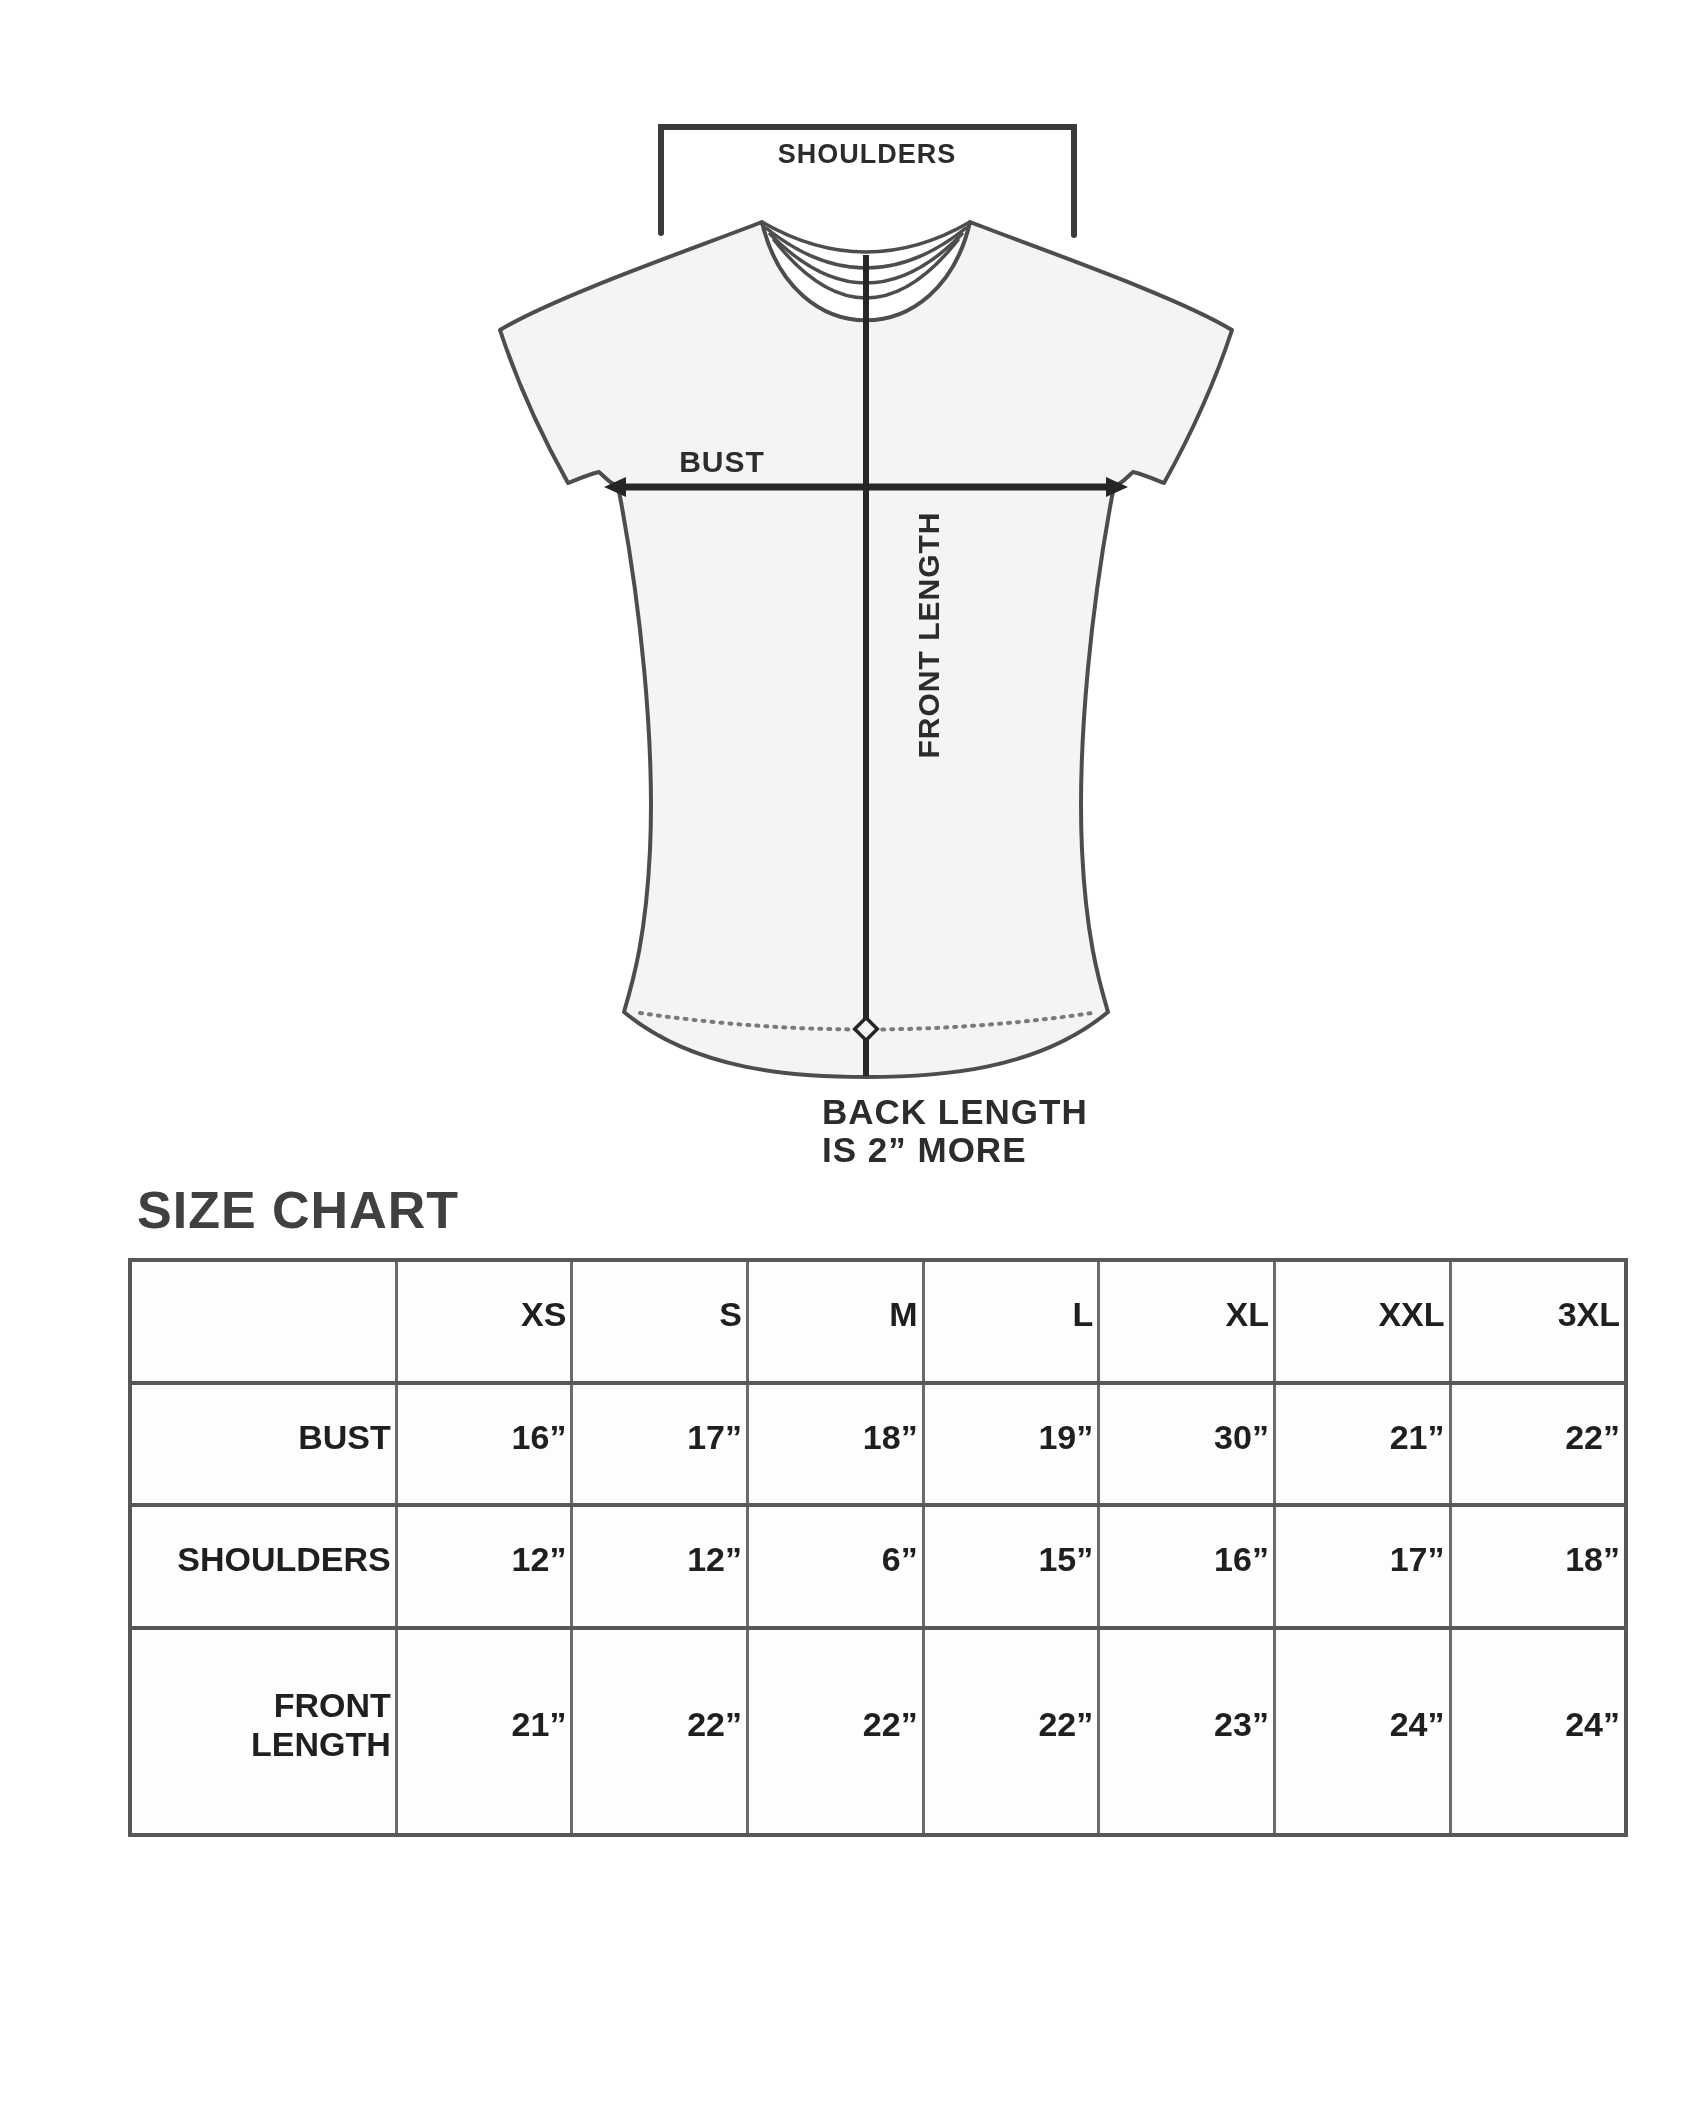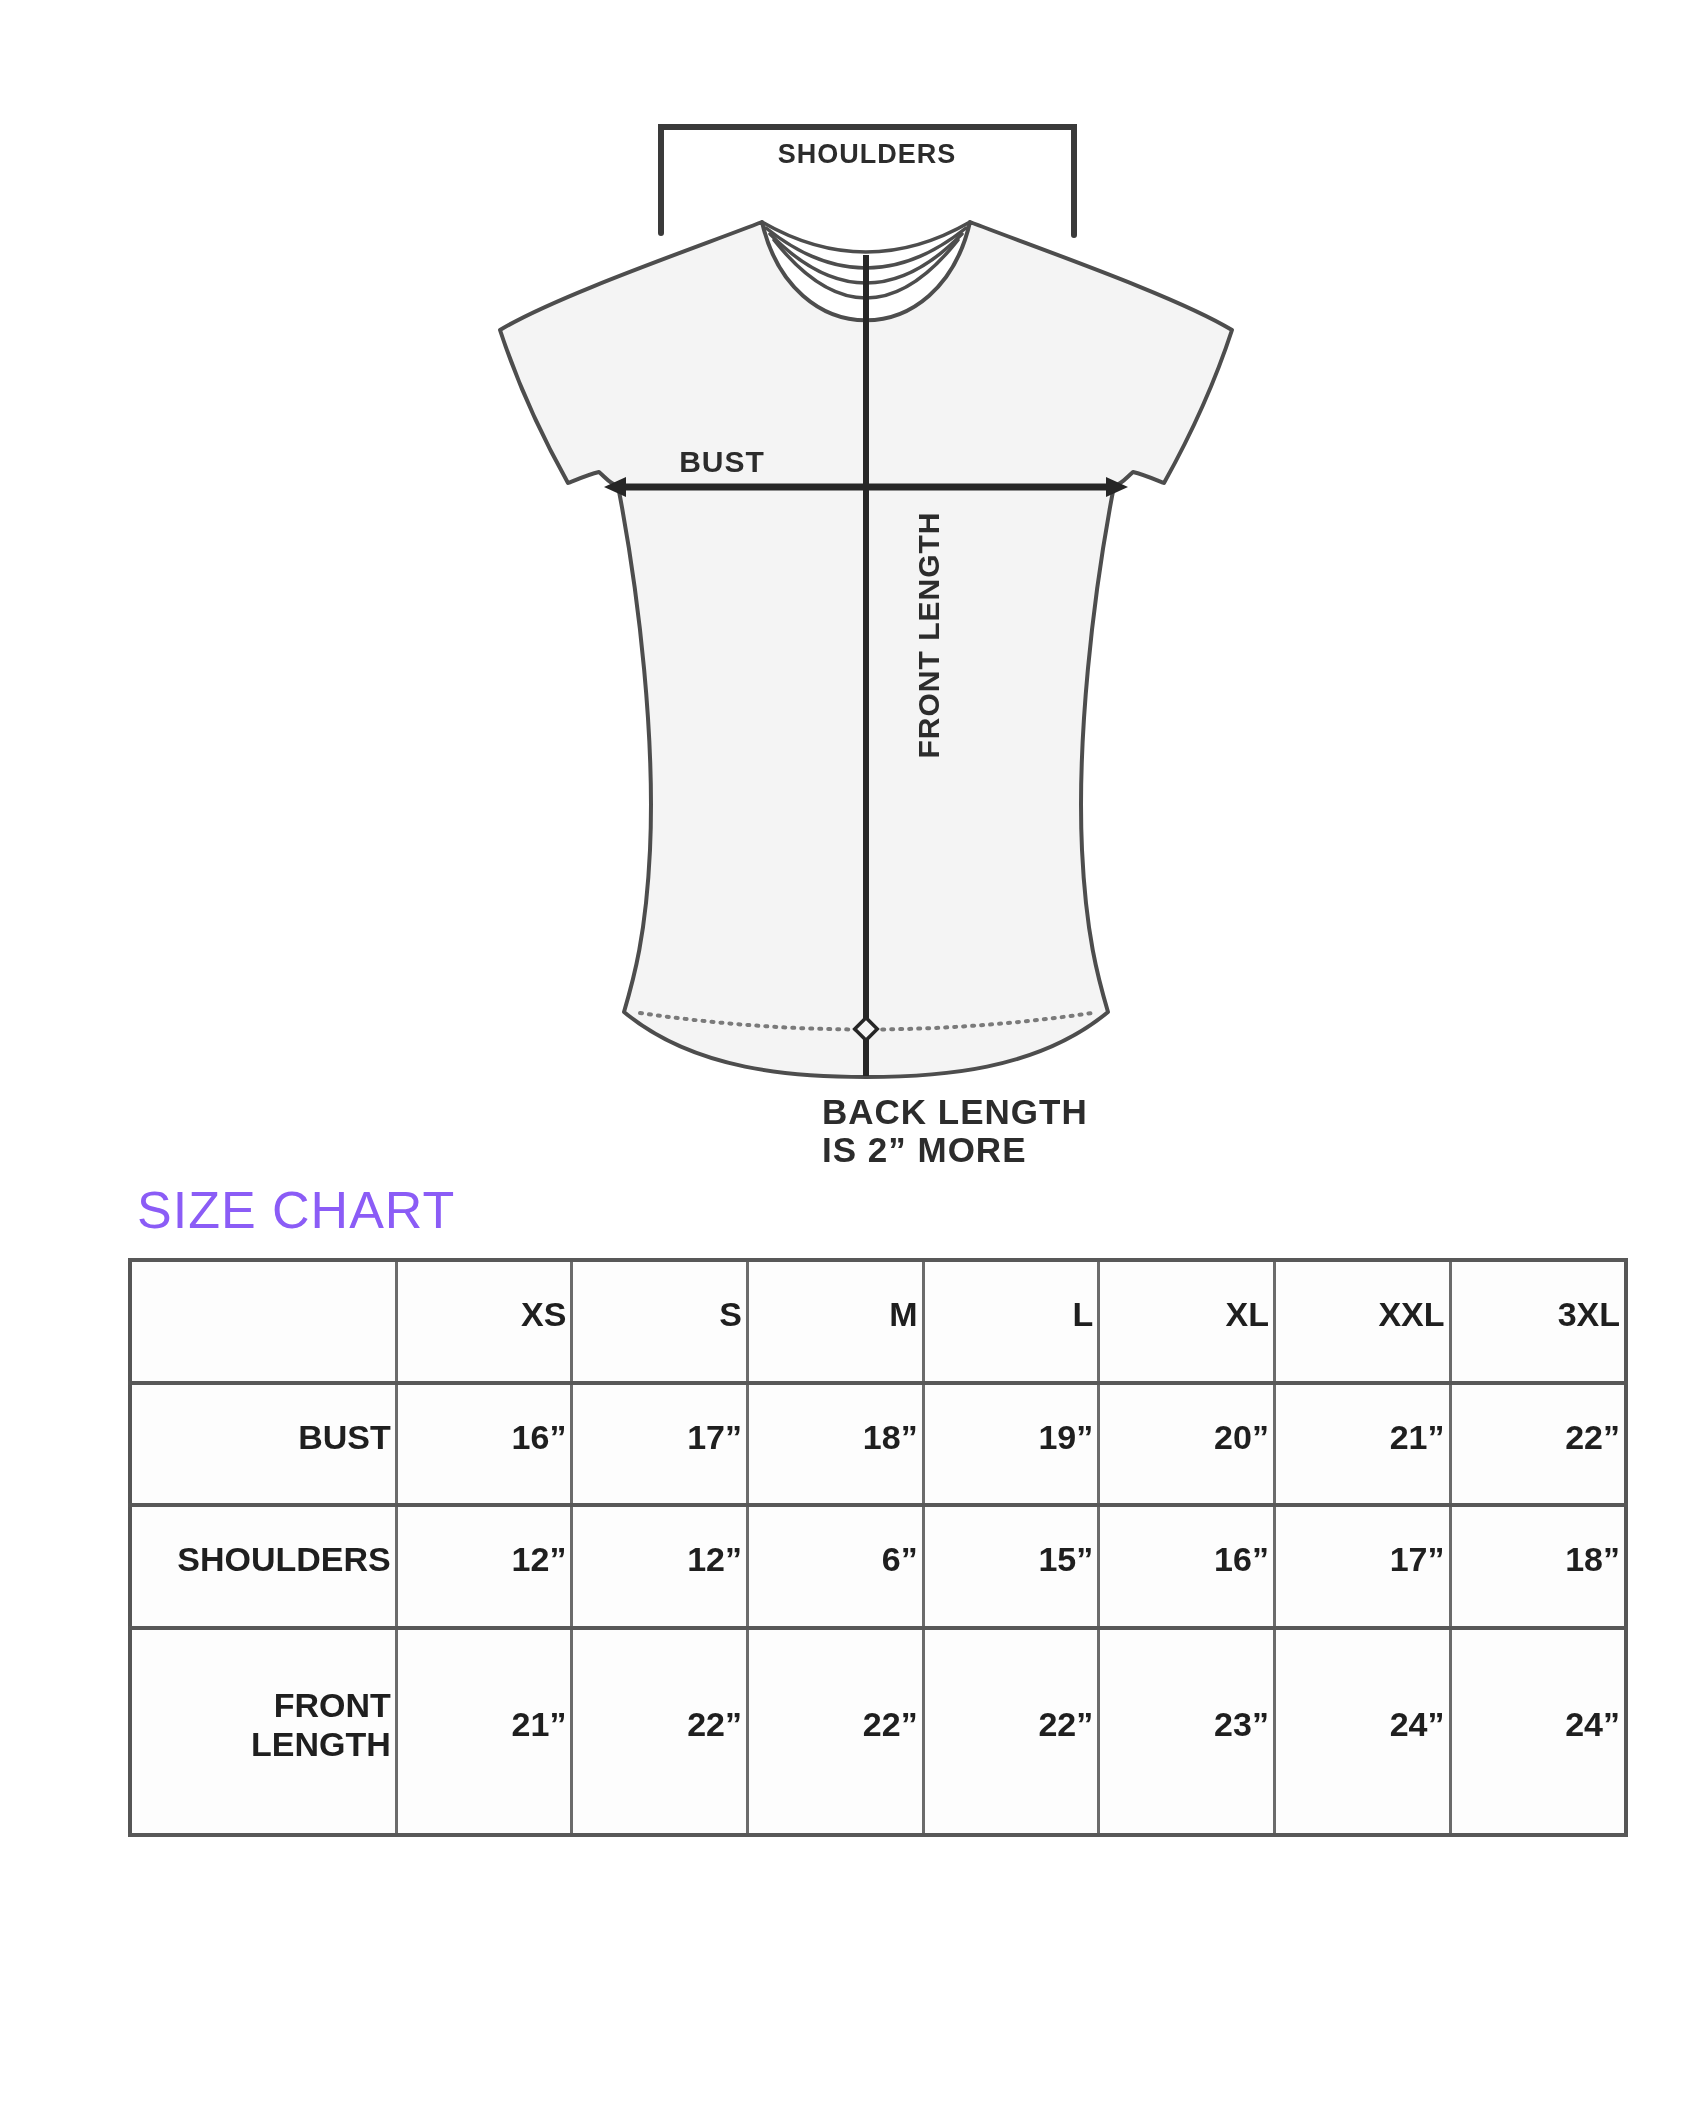--- a/index.html
+++ b/index.html
@@ -13,23 +13,23 @@
   .diagram-svg{position:absolute;left:0;top:0;}
   .svg-label{
     font-family:"Liberation Sans", sans-serif;
     font-weight:bold;
     fill:#2c2c2c;
   }
   .chart-title{
     position:absolute;
     left:137px;top:1184px;
     font-size:52px;
-    font-weight:normal;
+    font-weight:bold;
     letter-spacing:1px;
-    color:#8b5cf6;
+    color:#404040;
     line-height:1;
   }
   .size-table-wrap{
     position:absolute;
     left:128px;top:1258px;
     width:1500px;height:579px;
   }
   table.size-table{
     width:100%;height:100%;
     border-collapse:collapse;
@@ -140,21 +140,21 @@
           <td>XL</td>
           <td>XXL</td>
           <td>3XL</td>
         </tr>
         <tr>
           <td>BUST</td>
           <td>16”</td>
           <td>17”</td>
           <td>18”</td>
           <td>19”</td>
-          <td>20”</td>
+          <td>30”</td>
           <td>21”</td>
           <td>22”</td>
         </tr>
         <tr>
           <td>SHOULDERS</td>
           <td>12”</td>
           <td>12”</td>
           <td>6”</td>
           <td>15”</td>
           <td>16”</td>

